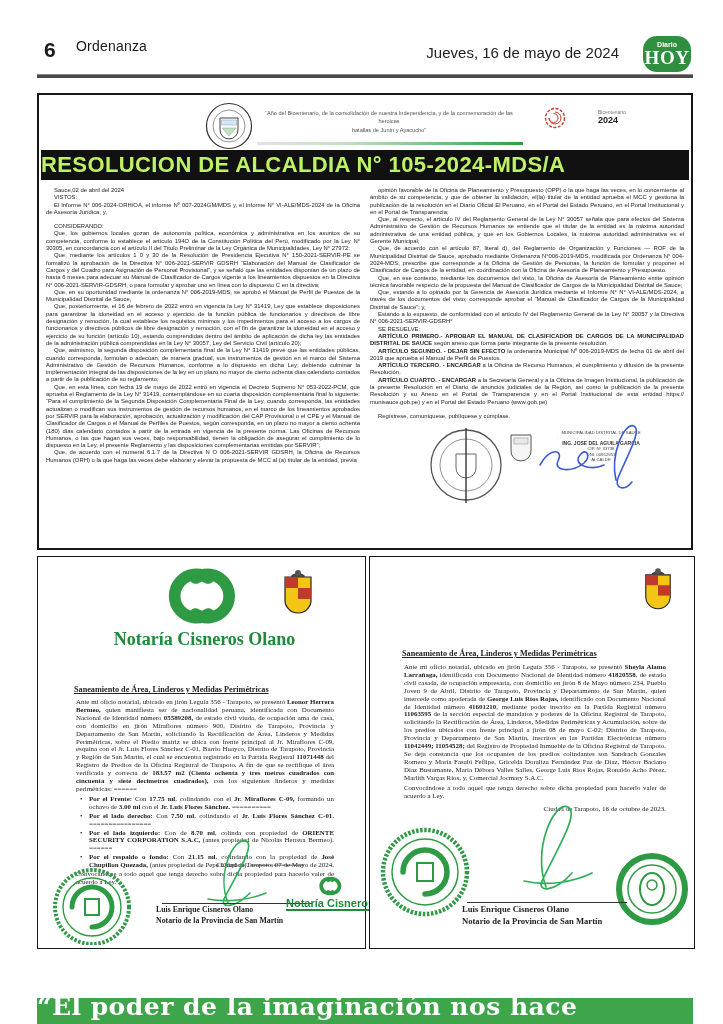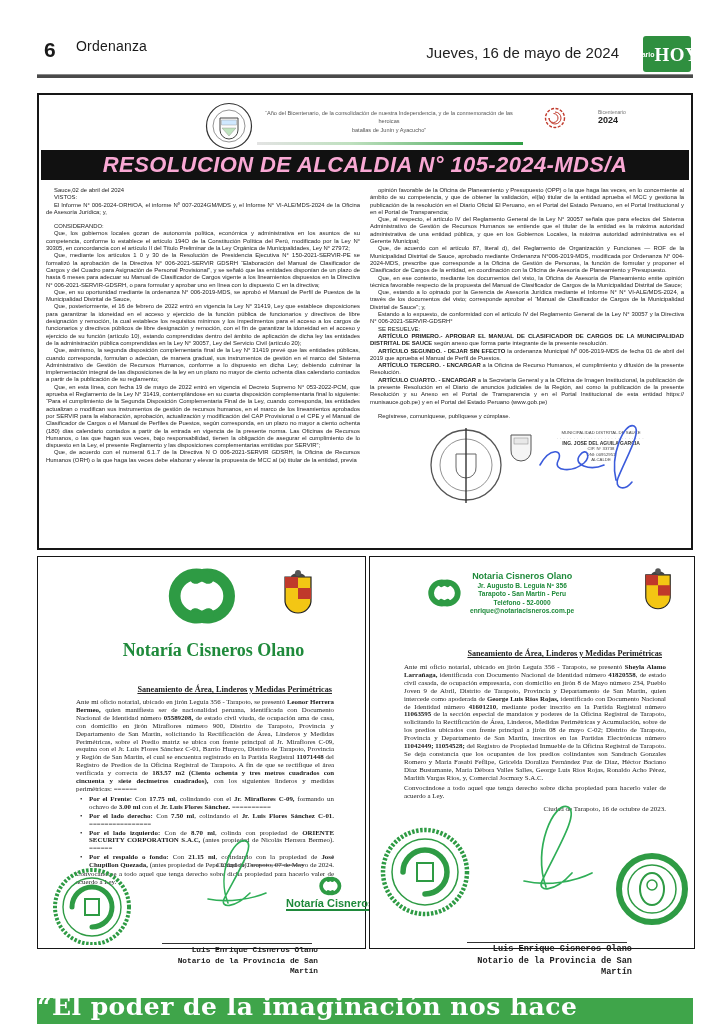--- a/index.html
+++ b/index.html
@@ -3,50 +3,50 @@
 <meta charset="utf-8">
 <style>
   html,body{margin:0;padding:0;}
   body{width:723px;height:1024px;position:relative;background:#fff;
        font-family:"Liberation Sans",sans-serif;color:#1a1a1a;overflow:hidden;}
   .abs{position:absolute;}
   
   .pagenum{font-size:21px;font-weight:bold;}
   .section{font-size:14px;font-weight:normal;letter-spacing:.2px;}
   .dateline{font-size:15px;color:#222;}
-  .hoy{background:#2f8f3f;color:#fff;border-radius:3px;width:48px;height:36px;
-       display:flex;flex-direction:row;align-items:center;justify-content:center;line-height:1;}
+  .hoy{background:#2f8f3f;color:#fff;border-radius:14px;width:48px;height:36px;
+       display:flex;flex-direction:column;align-items:center;justify-content:center;line-height:1;}
   .hoy .t{font-size:7px;font-weight:bold;}
   .hoy .b{font-size:19px;font-weight:bold;letter-spacing:.5px;font-family:"Liberation Serif",serif;}
   .rule{background:#4a4a4a;height:3px;border-top:1px solid #888;}
   
   .resbox{border:2px solid #161616;background:#fff;}
   .motto{font-size:5.6px;color:#555;text-align:center;line-height:1.5;}
   .sealcap{font-size:5.2px;font-style:italic;color:#333;white-space:nowrap;}
   .greenline{height:3px;background:linear-gradient(90deg,#e3e3e3,#bfe0bf 35%,#2f9e44);}
-  .titlebar{background:#111;color:#f9a8d4;display:flex;align-items:center;justify-content:center;font-style:italic;}
+  .titlebar{background:#111;color:#bef264;display:flex;align-items:center;justify-content:flex-start;}
   .titlebar span{font-size:22px;font-weight:bold;letter-spacing:.4px;}
   .rescols{display:flex;gap:10px;padding:4px 7px 0 7px;}
   .rescol{width:321px;font-size:5.9px;line-height:7.3px;text-align:justify;color:#222;}
   .rescol p{margin:0;text-indent:8px;}
   .rescol p.gap{margin-top:7px;}
   .sigblock{position:relative;height:88px;margin-top:4px;}
   .stampTxt{font-size:4.3px;line-height:5.4px;color:#444;text-align:center;white-space:nowrap;}
   .stampTxt .nm{font-size:5px;font-weight:bold;color:#333;}
   
   .notbox{border:1.6px solid #161616;background:#fff;font-family:"Liberation Serif",serif;color:#222;}
   .notlogo-title{color:#1f8a3b;font-weight:bold;font-size:18px;font-family:"Liberation Serif",serif;white-space:nowrap;}
-  .nottitle{font-size:8.2px;font-weight:bold;text-decoration:underline;text-align:right;}
+  .nottitle{font-size:8.2px;font-weight:bold;text-decoration:underline;text-align:left;}
   .notbody{font-size:6.9px;line-height:7.9px;text-align:justify;}
   .notbody p{margin:0 0 2px 0;}
   .notbody p.bullet{padding-left:13px;position:relative;margin-bottom:1px;}
   .notbody p.bullet::before{content:"•";position:absolute;left:4px;top:0;}
   .notdate{font-size:7px;text-align:right;font-family:"Liberation Serif",serif;}
-  .notname{font-size:7.8px;font-weight:bold;text-align:right;line-height:1.35;
-           font-family:Liberation Mono, monospace;margin-top:40px;}
+  .notname{font-size:7.8px;font-weight:bold;text-align:left;line-height:1.35;
+           font-family:Liberation Serif, serif;}
   .sigline{border-top:1px solid #333;}
   .lh-green{color:#1f8a3b;text-align:center;line-height:1.25;font-family:"Liberation Sans",sans-serif;}
   .lh-green .l1{font-size:9px;font-weight:bold;}
   .lh-green .ln{font-size:6.6px;font-weight:bold;}
   .notcis{color:#1f8a3b;font-size:11px;font-weight:bold;font-family:"Liberation Sans",sans-serif;
           border-bottom:2px solid #1f8a3b;white-space:nowrap;}
   
   .banner{background:#3fa54a;display:flex;align-items:center;justify-content:center;margin-top:32px;}
   .banner span{color:#fff;font-family:"DejaVu Serif",serif;font-weight:bold;font-size:25px;
                letter-spacing:.5px;}
@@ -156,21 +156,21 @@
     <path d="M44,12 A24,24 0 1 1 44,52" fill="none" stroke="#2E9B44" stroke-width="13" stroke-linecap="round"></path>
     <path d="M58,12 A24,24 0 1 0 58,52" fill="none" stroke="#2E9B44" stroke-width="13" stroke-linecap="round"></path>
   </svg>
   <svg class="abs" style="left:243px;top:12px;" width="34" height="46" viewBox="0 0 34 46">
     <path d="M4,8 h26 v22 a13,13 0 0 1 -13,14 a13,13 0 0 1 -13,-14 z" fill="#f3c614" stroke="#222" stroke-width="1.2"></path>
     <rect x="4" y="8" width="13" height="11" fill="#c0392b"></rect>
       <rect x="17" y="19" width="13" height="11" fill="#c0392b"></rect>
     <path d="M10,8 c0,-5 14,-5 14,0" fill="#444"></path>
     <circle cx="17" cy="4" r="3" fill="#555"></circle>
   </svg>
-  <div class="abs notlogo-title" style="left:12px;top:72px;width:327px;text-align:center;margin-top:11px;">Notaría Cisneros Olano</div>
+  <div class="abs notlogo-title" style="left:3px;top:72px;width:327px;text-align:center;">Notaría Cisneros Olano</div>
   <div class="abs nottitle" style="left:36px;top:128px;width:258px;">Saneamiento de Área, Linderos y Medidas Perimétricas</div>
   <div class="abs notbody" style="left:38px;top:141px;width:258px;">
       <p>Ante mi oficio notarial, ubicado en jirón Leguía 356 - Tarapoto, se presentó <b>Leonor Herrera Bermeo,</b> quien manifiesta ser de nacionalidad peruana, identificada con Documento Nacional de Identidad número <b>05589208,</b> de estado civil viuda, de ocupación ama de casa, con domicilio en jirón Miraflores número 900, Distrito de Tarapoto, Provincia y Departamento de San Martín, solicitando la Rectificación de Área, Linderos y Medidas Perimétricas, sobre el Predio matriz se ubica con frente principal al Jr. Miraflores C-09, esquina con el Jr. Luis Flores Sánchez C-01, Barrio Huayco, Distrito de Tarapoto, Provincia y Región de San Martín, el cual se encuentra registrado en la Partida Registral <b>11071448</b> del Registro de Predios de la Oficina Registral de Tarapoto. A fin de que se rectifique el área verificada y correcta de <b>183.57 m2 (Ciento ochenta y tres metros cuadrados con cincuenta y siete decímetros cuadrados),</b> con los siguientes linderos y medidas perimétricas: ======</p>
       <p class="bullet"><b>Por el Frente:</b> Con <b>17.75 ml</b>, colindando con el <b>Jr. Miraflores C-09,</b> formando un ochavo de <b>3.00 ml</b> con el <b>Jr. Luis Flores Sánchez.</b> ==========</p>
       <p class="bullet"><b>Por el lado derecho:</b> Con <b>7.50 ml</b>, colindando el <b>Jr. Luis Flores Sánchez C-01.</b> ================</p>
       <p class="bullet"><b>Por el lado izquierdo:</b> Con de <b>8.70 ml</b>, colinda con propiedad de <b>ORIENTE SECURITY CORPORATION S.A.C,</b> (antes propiedad de Nicolás Herrera Bermeo). ======</p>
       <p class="bullet"><b>Por el respaldo o  fondo:</b> Con <b>21.15 ml</b>, colindando con la propiedad de <b>José Chupillon Quezada,</b> (antes propiedad de Pepe Chupion). ==============</p>
       <p>Convocándose a todo aquel que tenga derecho sobre dicha propiedad para hacerlo valer de acuerdo a Ley.</p>
     </div>
   <div class="abs notdate" style="left:38px;top:304px;width:258px;">Ciudad de Tarapoto, 07 de Mayo de 2024.</div>
@@ -191,33 +191,20 @@
   <div class="abs" style="left:248px;top:318px;display:flex;flex-direction:column;align-items:center;">
     <svg width="30" height="22" viewBox="0 0 100 64">
       <path d="M44,12 A24,24 0 1 1 44,52" fill="none" stroke="#2E9B44" stroke-width="13" stroke-linecap="round"></path>
       <path d="M58,12 A24,24 0 1 0 58,52" fill="none" stroke="#2E9B44" stroke-width="13" stroke-linecap="round"></path>
     </svg>
     <span class="notcis">Notaría Cisneros</span>
   </div>
 </div>
 
 <div class="abs notbox" style="left:369px;top:556px;width:324px;height:391px;">
-  <div class="abs" style="left:52px;top:12px;display:flex;align-items:center;gap:4px;">
-    <svg width="44" height="48" viewBox="0 0 100 64">
-      <path d="M44,12 A24,24 0 1 1 44,52" fill="none" stroke="#2E9B44" stroke-width="13" stroke-linecap="round"></path>
-      <path d="M58,12 A24,24 0 1 0 58,52" fill="none" stroke="#2E9B44" stroke-width="13" stroke-linecap="round"></path>
-    </svg>
-    <div class="lh-green">
-      <div class="l1">Notaria Cisneros Olano</div>
-      <div class="ln">Jr. Augusto B. Leguía Nº 356</div>
-      <div class="ln">Tarapoto - San Martín - Peru</div>
-      <div class="ln">Teléfono - 52-0000</div>
-      <div class="ln">enrique@notariacisneros.com.pe</div>
-    </div>
-  </div>
   <svg class="abs" style="left:272px;top:10px;" width="32" height="44" viewBox="0 0 34 46">
     <path d="M4,8 h26 v22 a13,13 0 0 1 -13,14 a13,13 0 0 1 -13,-14 z" fill="#f3c614" stroke="#222" stroke-width="1.2"></path>
     <rect x="4" y="8" width="13" height="11" fill="#c0392b"></rect>
       <rect x="17" y="19" width="13" height="11" fill="#c0392b"></rect>
     <path d="M10,8 c0,-5 14,-5 14,0" fill="#444"></path>
     <circle cx="17" cy="4" r="3" fill="#555"></circle>
   </svg>
   <div class="abs nottitle" style="left:32px;top:92px;width:260px;">Saneamiento de Área, Linderos y Medidas Perimétricas</div>
   <div class="abs notbody" style="left:34px;top:106px;width:262px;">
       <p>Ante mi oficio notarial, ubicado en jirón Leguía 356 - Tarapoto, se presentó <b>Sheyla Alamo Larrañaga,</b> identificada con Documento Nacional de Identidad número <b>41820558</b>, de estado civil casada, de ocupación empresaria, con domicilio en jirón 8 de Mayo número 234, Pueblo Joven 9 de Abril, Distrito de Tarapoto, Provincia y Departamento de San Martín, quien intercede como apoderada de <b>George Luis Ríos Rojas,</b> identificado con Documento Nacional de Identidad número <b>41601210</b>, mediante poder inscrito en la Partida Registral número <b>11063595</b> de la sección especial de mandatos y poderes de la Oficina Registral de Tarapoto, solicitando la Rectificación de Área, Linderos, Medidas Perimétricas y Acumulación, sobre de los predios ubicados con frente principal a jirón 08 de mayo C-02; Distrito de Tarapoto, Provincia y Departamento de San Martín, inscritos en las Partidas Electrónicas número <b>11042449; 11054528;</b> del Registro de Propiedad Inmueble de la Oficina Registral de Tarapoto. Se deja constancia que los ocupantes de los predios colindantes son Sandrach Gonzales Romero y María Fasabi Feflipe, Gricelda Doraliza Fernández Paz de Diaz, Héctor Baciano Diaz Bustamante, María Débora Valles Salles, George Luis Rios Rojas, Ronaldo Acho Pérez, Marlith Vargas Rios, y, Comercial Jocmary S.A.C.</p>

